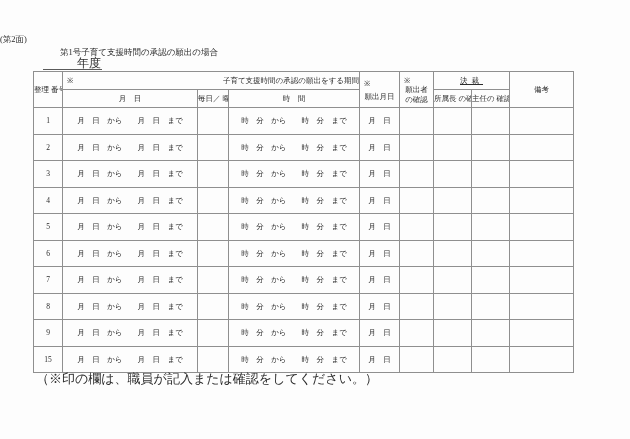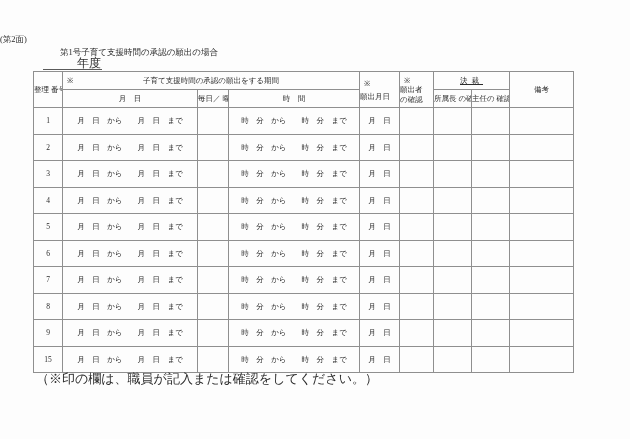--- a/index.html
+++ b/index.html
@@ -33,25 +33,25 @@
     padding:0;margin:0;
     font-weight:normal;
     font-size:7.5px;line-height:9px;
     text-align:center;vertical-align:middle;
     overflow:hidden;white-space:nowrap;
   }
   thead tr{height:18px;}
   tbody tr{height:26.5px;}
   .group-head{position:relative;}
   .group-head .ast{position:absolute;left:4px;top:4px;}
-  .group-head .group-title{display:block;text-align:center;}
+  .group-head .group-title{display:block;text-align:right;}
   .two-line{line-height:8.5px;font-size:7px;}
   .ast-cell{vertical-align:top;}
   .ast-cell .ast-line{display:block;text-align:left;padding:3px 0 0 4px;line-height:8px;}
-  .ast-cell .cline{display:block;text-align:left;line-height:10px;}
+  .ast-cell .cline{display:block;text-align:center;line-height:10px;}
   .ast-cell .cline.first{margin-top:4px;}
   .approval-head{letter-spacing:4px;padding-left:4px;text-decoration:underline;}
   .serial-head{line-height:10px;}
   .row-num{font-size:7px;}
   .footnote{
     position:absolute;top:374px;left:36px;
     font-size:13px;line-height:10px;
   }
 </style>
 </head>

